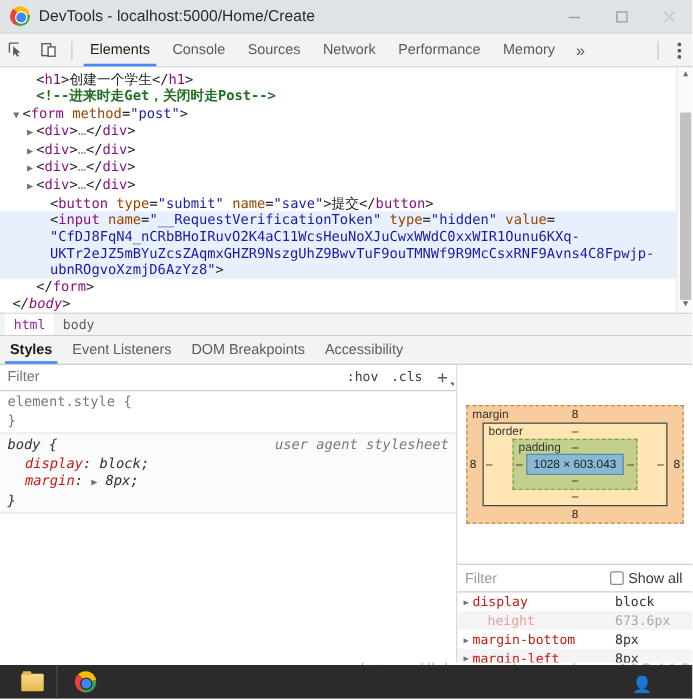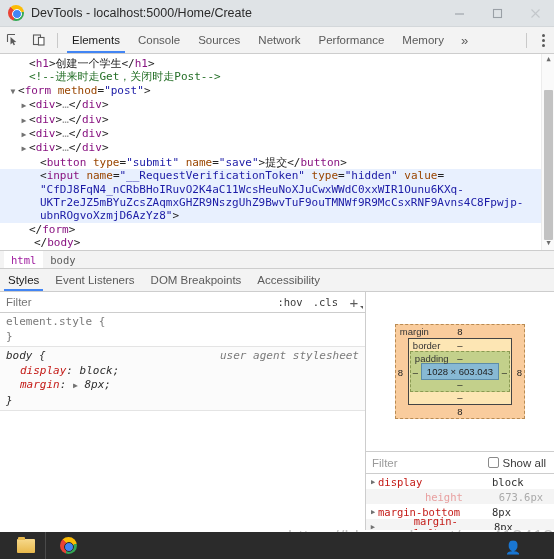--- a/index.html
+++ b/index.html
@@ -116,21 +116,21 @@
     display: inline-block;
     width: 10px;
     color: #727272;
     font-size: 8px;
     text-align: center;
   }
   .tagn { color: #881280; }
   .attrn { color: #994500; }
   .attrv { color: #1a1aa6; }
   .punc { color: #222; }
-  .comment { color: #236e25; }
+  .comment { color: #236e25; font-weight: bold; }
   .txt { color: #222; text-align: right; }
   .collapsed { color: #999; }
 
   .vscroll {
     position: absolute; top: 0; right: 0; width: 13px; height: 100%;
     background: #fafafa; border-left: 1px solid #ececec;
   }
   .vscroll .thumb {
     position: absolute; left: 2px; width: 9px;
     background: #c2c2c2; border-radius: 1px;
@@ -161,21 +161,21 @@
     background: #f3f3f3;
     border-bottom: 1px solid #cdcdcd;
     display: flex; align-items: stretch;
   }
   .stab {
     padding: 0 8px;
     display: flex; align-items: center;
     font-size: 11.5px; color: #5a5a5a;
     position: relative; white-space: nowrap;
   }
-  .stab.active { color: #1a1a1a; }
+  .stab.active { color: #1a1a1a; font-weight: bold; }
   .stab.active::after {
     content: "";
     position: absolute; left: 4px; right: 4px; bottom: 0;
     height: 2px; background: #4285f4;
   }
 
   
   .lower { display: flex; height: 238px; }
   .styles-col {
     width: 366px;
@@ -248,21 +248,21 @@
     border: 1px dashed #b98b52;
     padding: 13px 12px 13px 12px;
     position: relative;
     font-family: "Liberation Sans", sans-serif;
     font-size: 9.5px;
     color: #222;
   }
   .bm-border {
     background: #fde6b4;
     border: 1px solid #444;
-    padding: 12px 1px;
+    padding: 12px 23px;
     position: relative;
   }
   .bm-padding {
     background: #c3d08b;
     border: 1px dashed #8a9a52;
     padding: 11px 10px;
     position: relative;
   }
   .bm-content {
     background: #87b9d4;
@@ -298,21 +298,21 @@
     flex: 1;
     font-family: "DejaVu Sans Mono", "Liberation Mono", monospace;
     font-size: 10.5px;
     overflow: hidden;
   }
   .cprow {
     display: flex; align-items: center;
     height: 15px;
     padding-left: 2px;
   }
-  .cprow.alt { background: #f4f4f4; gap: 36px; }
+  .cprow.alt { background: #f4f4f4; }
   .cpname { color: #c41a16; flex: 1; }
   .cpname.dim { color: #e8a0a0; padding-left: 12px; }
   .cpval { color: #303030; width: 62px; }
   .cpval.dim { color: #aaa; }
   .cptri { width: 10px; color: #727272; font-size: 7px; text-align: center; }
 
   
   .taskbar {
     position: absolute; left: 0; bottom: 0;
     width: 554px; height: 27px;
@@ -442,21 +442,21 @@
       <div class="dom-line" style="padding-left: 19px;"><span class="arrow">▶</span><span><span class="punc">&lt;</span><span class="tagn">div</span><span class="punc">&gt;</span><span class="collapsed">…</span><span class="punc">&lt;/</span><span class="tagn">div</span><span class="punc">&gt;</span></span></div>
       <div class="dom-line" style="padding-left: 19px;"><span class="arrow">▶</span><span><span class="punc">&lt;</span><span class="tagn">div</span><span class="punc">&gt;</span><span class="collapsed">…</span><span class="punc">&lt;/</span><span class="tagn">div</span><span class="punc">&gt;</span></span></div>
       <div class="dom-line" style="padding-left: 19px;"><span class="arrow">▶</span><span><span class="punc">&lt;</span><span class="tagn">div</span><span class="punc">&gt;</span><span class="collapsed">…</span><span class="punc">&lt;/</span><span class="tagn">div</span><span class="punc">&gt;</span></span></div>
       <div class="dom-line" style="padding-left: 19px;"><span class="arrow">▶</span><span><span class="punc">&lt;</span><span class="tagn">div</span><span class="punc">&gt;</span><span class="collapsed">…</span><span class="punc">&lt;/</span><span class="tagn">div</span><span class="punc">&gt;</span></span></div>
       <div class="dom-line" style="padding-left: 30px;"><span class="arrow"></span><span><span class="punc">&lt;</span><span class="tagn">button</span> <span class="attrn">type</span><span class="punc">=</span><span class="attrv">"submit"</span> <span class="attrn">name</span><span class="punc">=</span><span class="attrv">"save"</span><span class="punc">&gt;</span><span class="txt">提交</span><span class="punc">&lt;/</span><span class="tagn">button</span><span class="punc">&gt;</span></span></div>
       <div class="dom-line sel" style="padding-left: 30px;"><span class="arrow"></span><span><span class="punc">&lt;</span><span class="tagn">input</span> <span class="attrn">name</span><span class="punc">=</span><span class="attrv">"__RequestVerificationToken"</span> <span class="attrn">type</span><span class="punc">=</span><span class="attrv">"hidden"</span> <span class="attrn">value</span><span class="punc">=</span></span></div>
       <div class="dom-line sel" style="padding-left: 30px;"><span class="arrow"></span><span><span class="attrv">"CfDJ8FqN4_nCRbBHoIRuvO2K4aC11WcsHeuNoXJuCwxWWdC0xxWIR1Ounu6KXq-</span></span></div>
       <div class="dom-line sel" style="padding-left: 30px;"><span class="arrow"></span><span><span class="attrv">UKTr2eJZ5mBYuZcsZAqmxGHZR9NszgUhZ9BwvTuF9ouTMNWf9R9McCsxRNF9Avns4C8Fpwjp-</span></span></div>
       <div class="dom-line sel" style="padding-left: 30px;"><span class="arrow"></span><span><span class="attrv">ubnROgvoXzmjD6AzYz8"</span><span class="punc">&gt;</span></span></div>
       <div class="dom-line" style="padding-left: 19px;"><span class="arrow"></span><span><span class="punc">&lt;/</span><span class="tagn">form</span><span class="punc">&gt;</span></span></div>
-      <div class="dom-line" style="padding-left: 24px;"><span class="arrow"></span><span><span class="punc">&lt;/</span><span class="tagn">body</span><span class="punc">&gt;</span></span></div>
+      <div class="dom-line" style="padding-left: 0; font-style: italic;"><span class="arrow"></span><span><span class="punc">&lt;/</span><span class="tagn">body</span><span class="punc">&gt;</span></span></div>
       <div class="dom-line"><span class="arrow"></span><span><span class="punc">&lt;/</span><span class="tagn">html</span><span class="punc">&gt;</span></span></div>
     </div>
   <div class="vscroll">
     <div class="arr" style="top:0">▲</div>
     <div class="thumb" style="top:36px; height:150px;"></div>
     <div class="arr" style="bottom:0">▼</div>
   </div>
 </div>
 
 <div class="crumbs">

